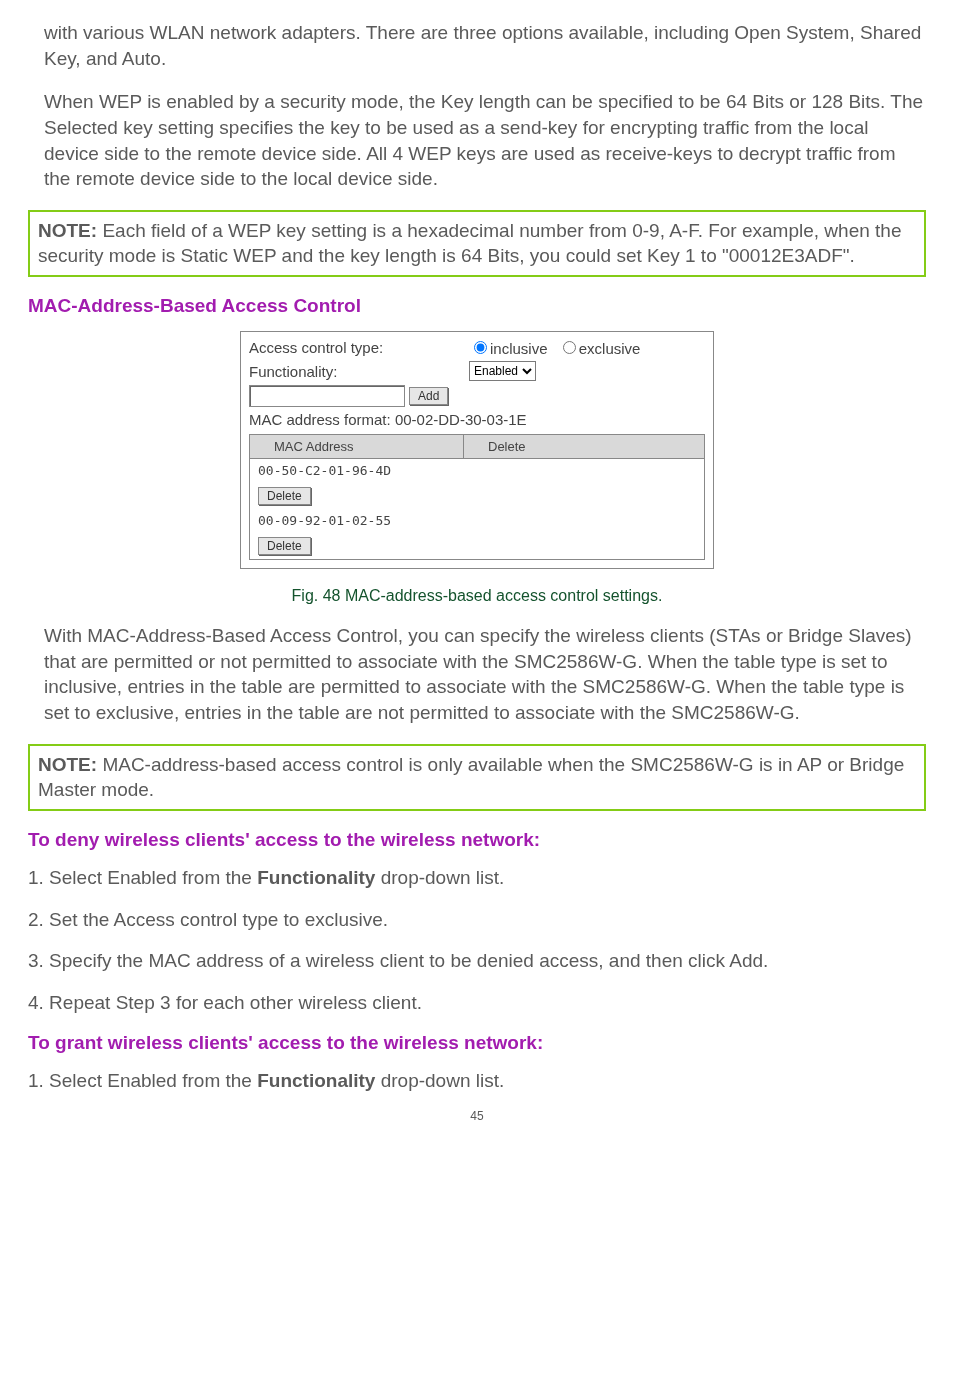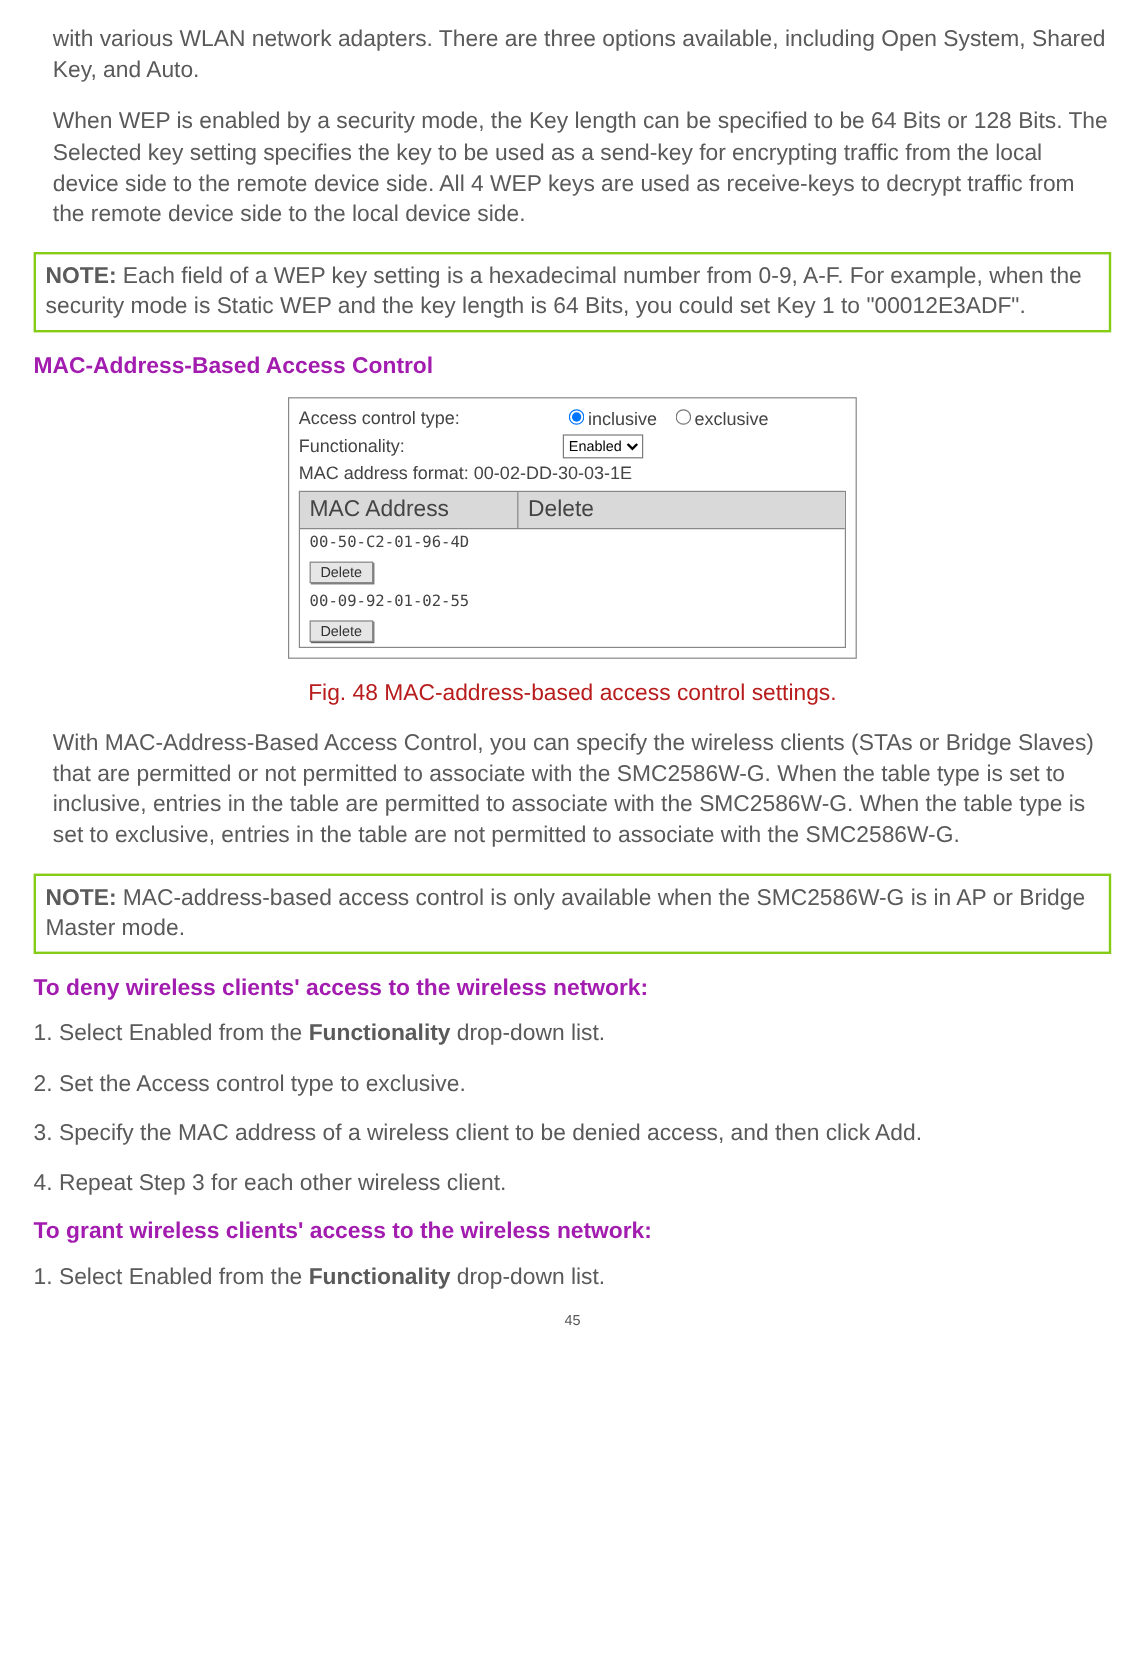--- a/index.html
+++ b/index.html
@@ -29,22 +29,22 @@
     font-size: 19px;
     color: #a21caf;
     margin: 0 0 14px 0;
   }
   .figure-wrap {
     text-align: center;
     margin: 0 0 18px 0;
   }
   .fig-caption {
     text-align: center;
-    font-size: 19px;
-    color: #b91c1c;
+    font-size: 16px;
+    color: #14532d;
     margin: 14px 0 18px 0;
   }
   .mac-table-outer {
     display: inline-block;
     border: 1px solid #888;
     background: #fff;
     text-align: left;
     font-family: Verdana, Arial, sans-serif;
     font-size: 15px;
     color: #444;
@@ -89,22 +89,22 @@
   .mac-inner {
     border: 1px solid #888;
     margin-top: 4px;
   }
   .mac-inner .hdr-row {
     display: flex;
     background: #d9d9d9;
     border-bottom: 1px solid #888;
   }
   .mac-inner .hdr-row > div {
-    padding: 4px 8px;
-    font-size: 19px;
+    padding: 4px 24px;
+    font-size: 13px;
     color: #444;
   }
   .col-addr { width: 165px; border-right: 1px solid #888; font-family: Verdana, Arial, sans-serif; }
   .col-del { flex: 1; font-family: Verdana, Arial, sans-serif; }
   .data-row { display: flex; border-bottom: 0; flex-direction: column; }
   .data-row .col-addr {
     border-right: 0;
     font-size: 13px;
     font-family: Verdana, monospace;
     display: flex;
@@ -146,20 +146,24 @@
     </div>
     <div class="row-line">
       <div class="lbl">Functionality:</div>
       <div class="ctrl">
         <select class="win">
           <option>Enabled</option>
         </select>
       </div>
     </div>
     <div class="row-line">
+      <input class="win-text" type="text" style="">
+      <button class="win-btn">Add</button>
+    </div>
+    <div class="row-line">
       <div>MAC address format: 00-02-DD-30-03-1E</div>
     </div>
     <div class="mac-inner">
       <div class="hdr-row">
         <div class="col-addr">MAC Address</div>
         <div class="col-del">Delete</div>
       </div>
       <div class="data-row">
         <div class="col-addr">00-50-C2-01-96-4D</div>
         <div class="col-del"><button class="win-btn">Delete</button></div>

